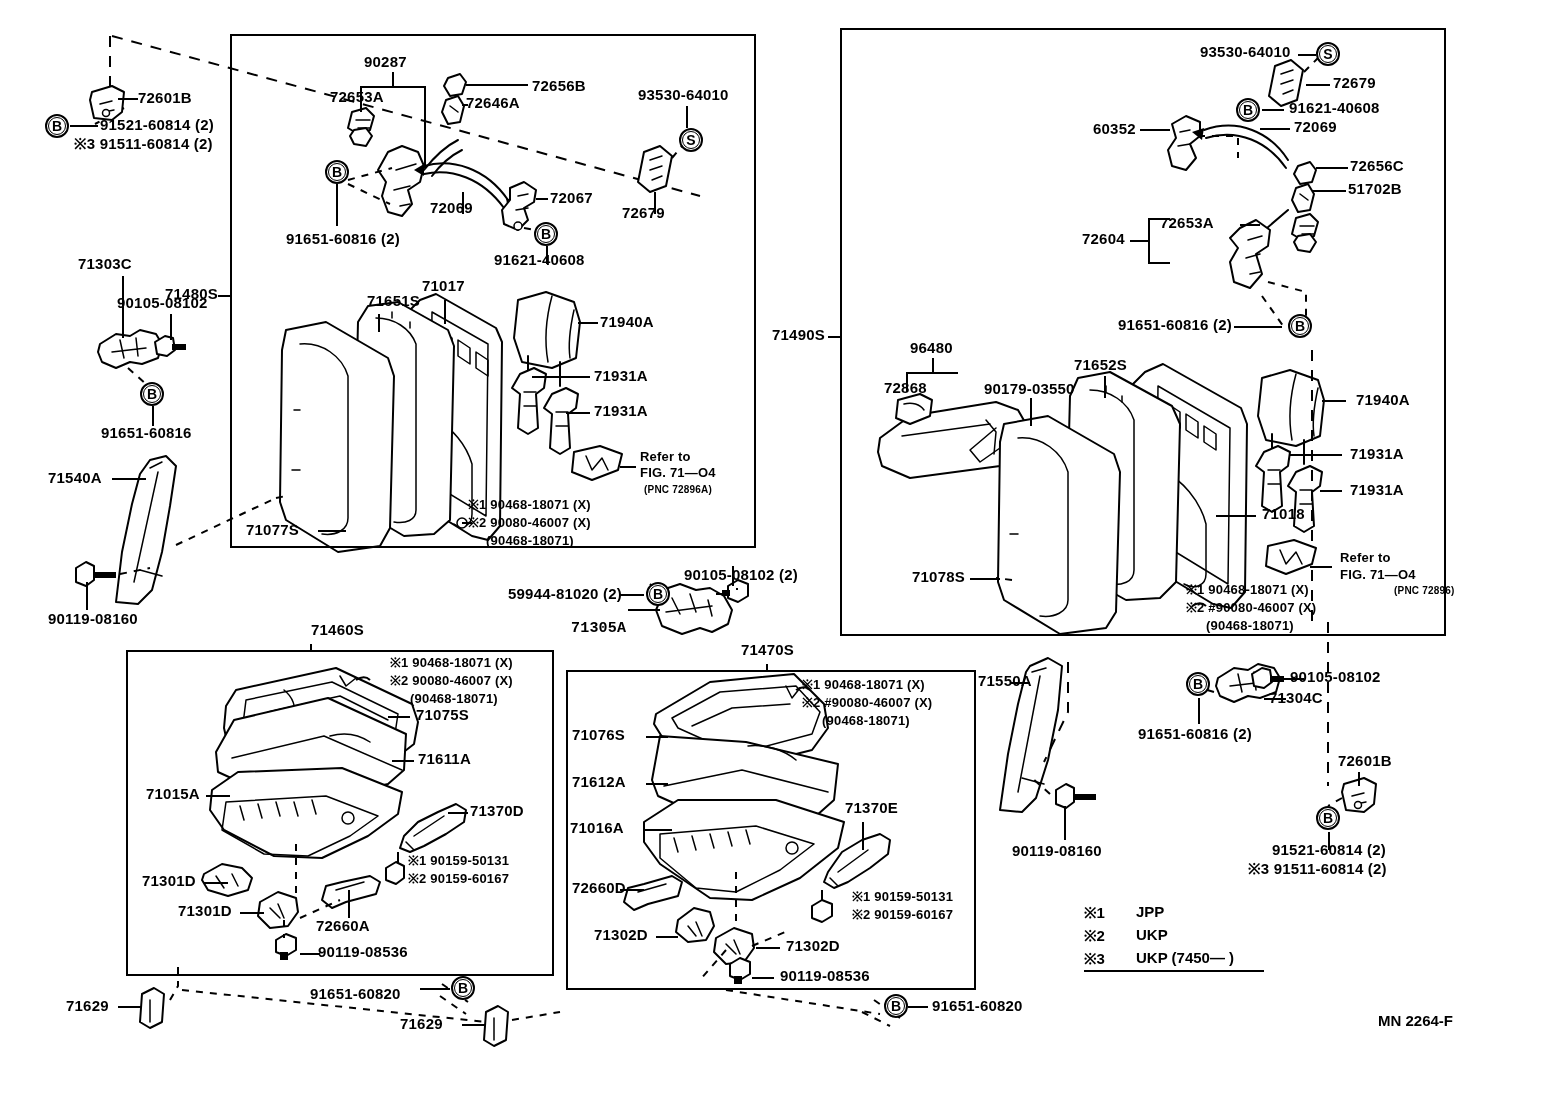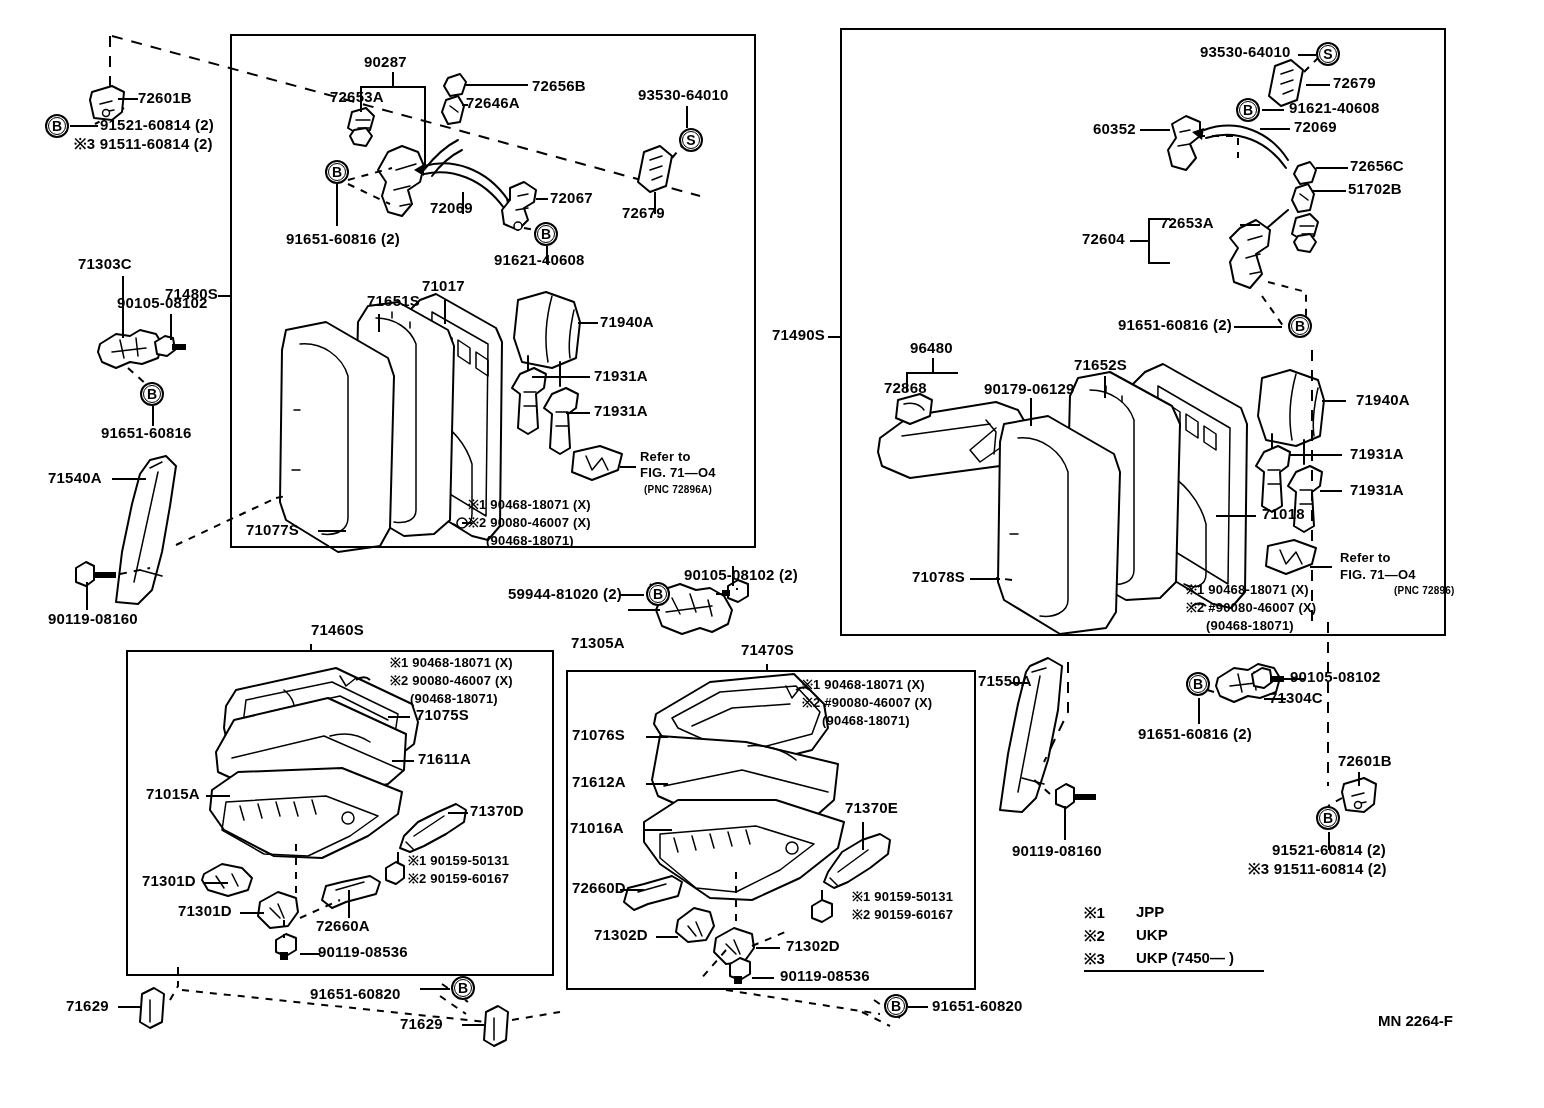--- a/index.html
+++ b/index.html
@@ -575,37 +575,37 @@
   <div class="lbl" style="left:1289px;top:100px;">91621-40608</div>
   <div class="lbl" style="left:1093px;top:121px;">60352</div>
   <div class="lbl" style="left:1294px;top:119px;">72069</div>
   <div class="lbl" style="left:1350px;top:158px;">72656C</div>
   <div class="lbl" style="left:1348px;top:181px;">51702B</div>
   <div class="lbl" style="left:1160px;top:215px;">72653A</div>
   <div class="lbl" style="left:1082px;top:231px;">72604</div>
   <div class="lbl" style="left:1118px;top:317px;">91651-60816 (2)</div>
   <div class="lbl" style="left:910px;top:340px;">96480</div>
   <div class="lbl" style="left:884px;top:380px;">72868</div>
-  <div class="lbl" style="left:984px;top:381px;">90179-06129</div>
+  <div class="lbl" style="left:984px;top:381px;">90179-03550</div>
   <div class="lbl" style="left:1074px;top:357px;">71652S</div>
   <div class="lbl" style="left:1356px;top:392px;">71940A</div>
   <div class="lbl" style="left:1350px;top:446px;">71931A</div>
   <div class="lbl" style="left:1350px;top:482px;">71931A</div>
   <div class="lbl" style="left:1262px;top:506px;">71018</div>
   <div class="lbl" style="left:912px;top:569px;">71078S</div>
   <div class="lbl sm" style="left:1340px;top:551px;">Refer to</div>
   <div class="lbl sm" style="left:1340px;top:568px;">FIG. 71—O4</div>
   <div class="lbl tiny" style="left:1394px;top:585px;">(PNC 72896)</div>
   <div class="lbl sm" style="left:1186px;top:583px;">※1 90468-18071 (X)</div>
   <div class="lbl sm" style="left:1186px;top:601px;">※2 #90080-46007 (X)</div>
   <div class="lbl sm" style="left:1206px;top:619px;">(90468-18071)</div>
 
   <div class="lbl" style="left:684px;top:567px;">90105-08102 (2)</div>
   <div class="lbl" style="left:508px;top:586px;">59944-81020 (2)</div>
-  <div class="lbl" style="left:571px;top:635px;">71305A</div>
+  <div class="lbl" style="left:571px;top:621px;font-family:Liberation Mono, monospace;">71305A</div>
 
   <div class="lbl" style="left:311px;top:622px;">71460S</div>
   <div class="lbl sm" style="left:390px;top:656px;">※1 90468-18071 (X)</div>
   <div class="lbl sm" style="left:390px;top:674px;">※2 90080-46007 (X)</div>
   <div class="lbl sm" style="left:410px;top:692px;">(90468-18071)</div>
   <div class="lbl" style="left:416px;top:707px;">71075S</div>
   <div class="lbl" style="left:418px;top:751px;">71611A</div>
   <div class="lbl" style="left:146px;top:786px;">71015A</div>
   <div class="lbl" style="left:470px;top:803px;">71370D</div>
   <div class="lbl sm" style="left:408px;top:854px;">※1 90159-50131</div>

